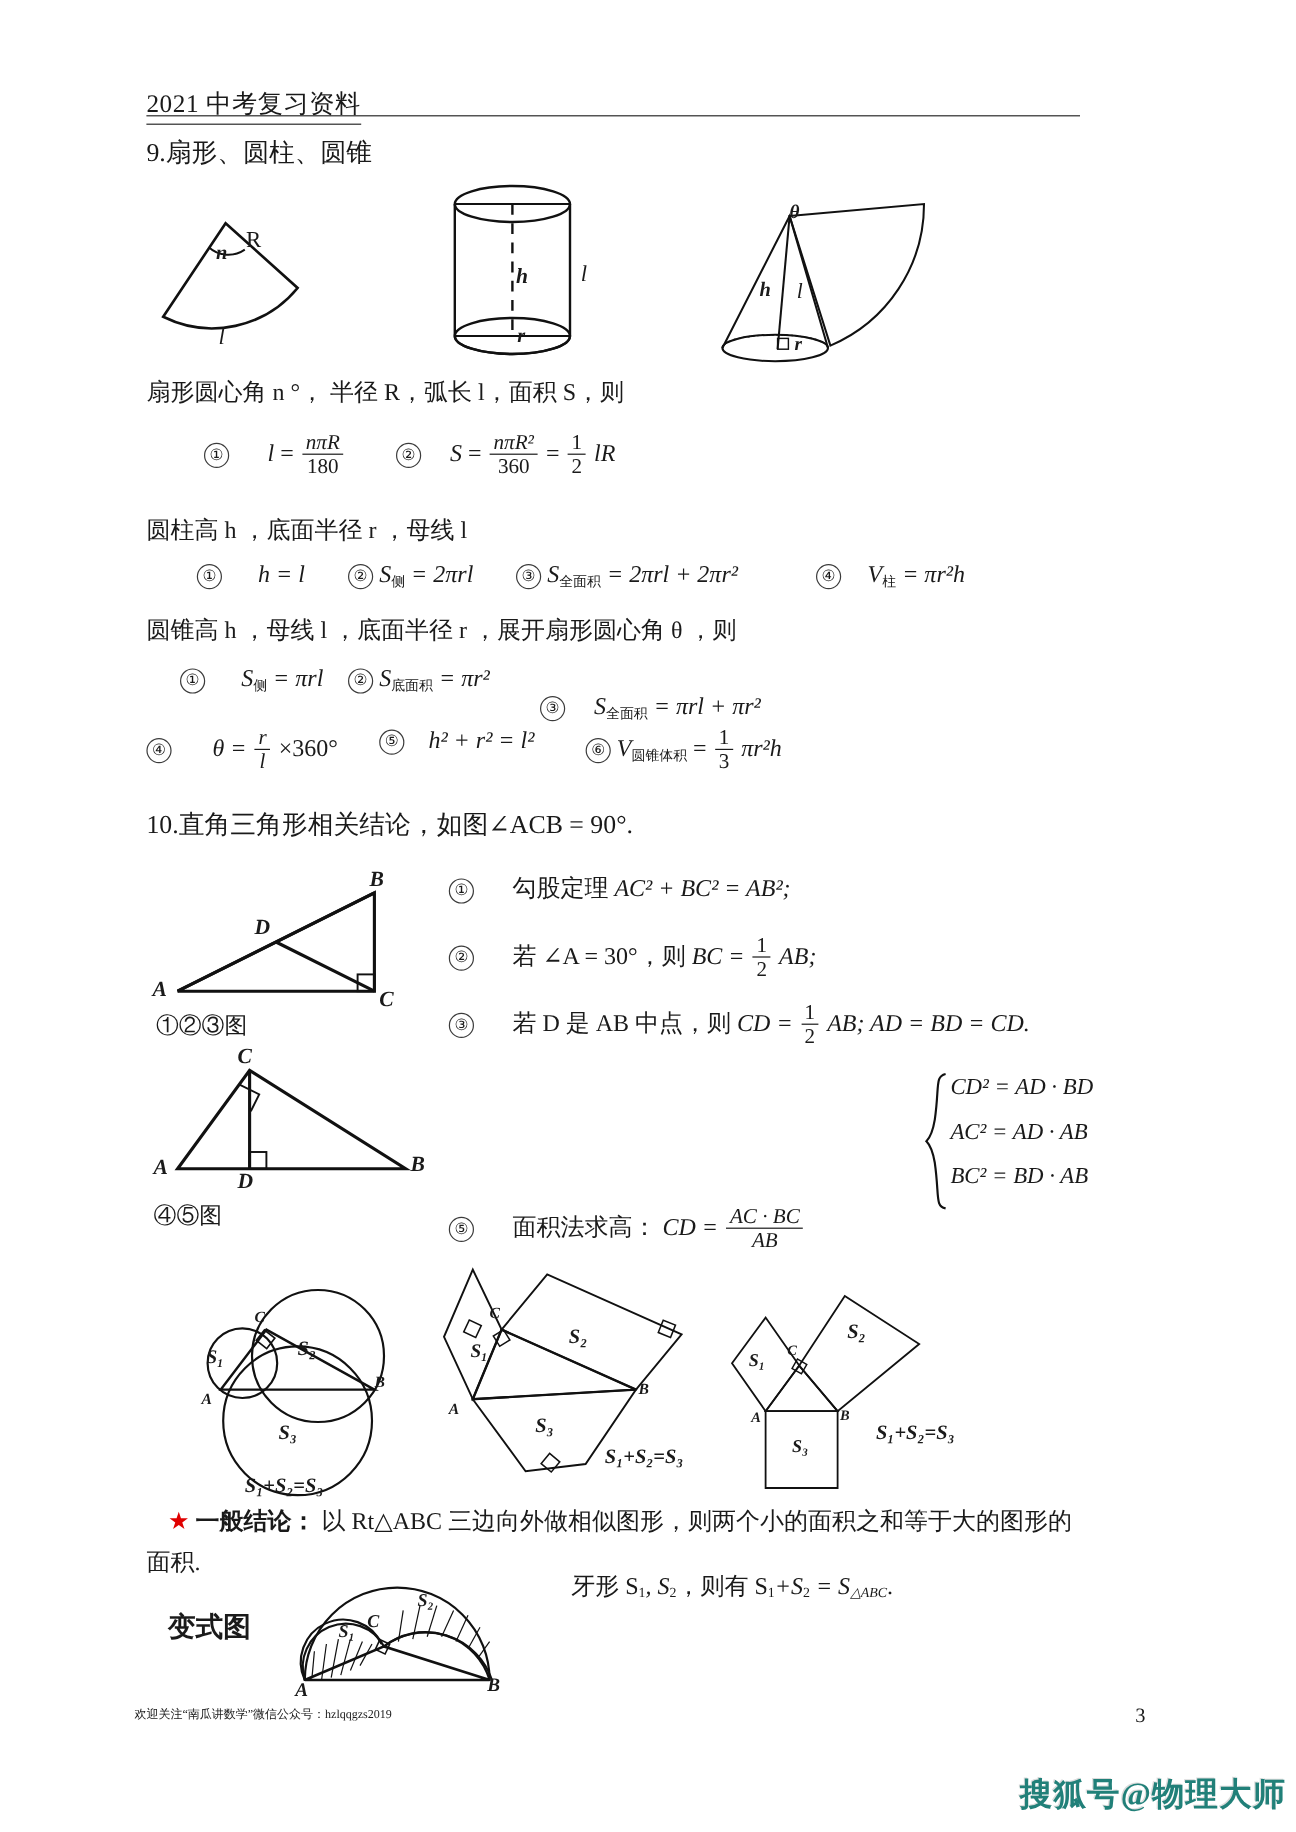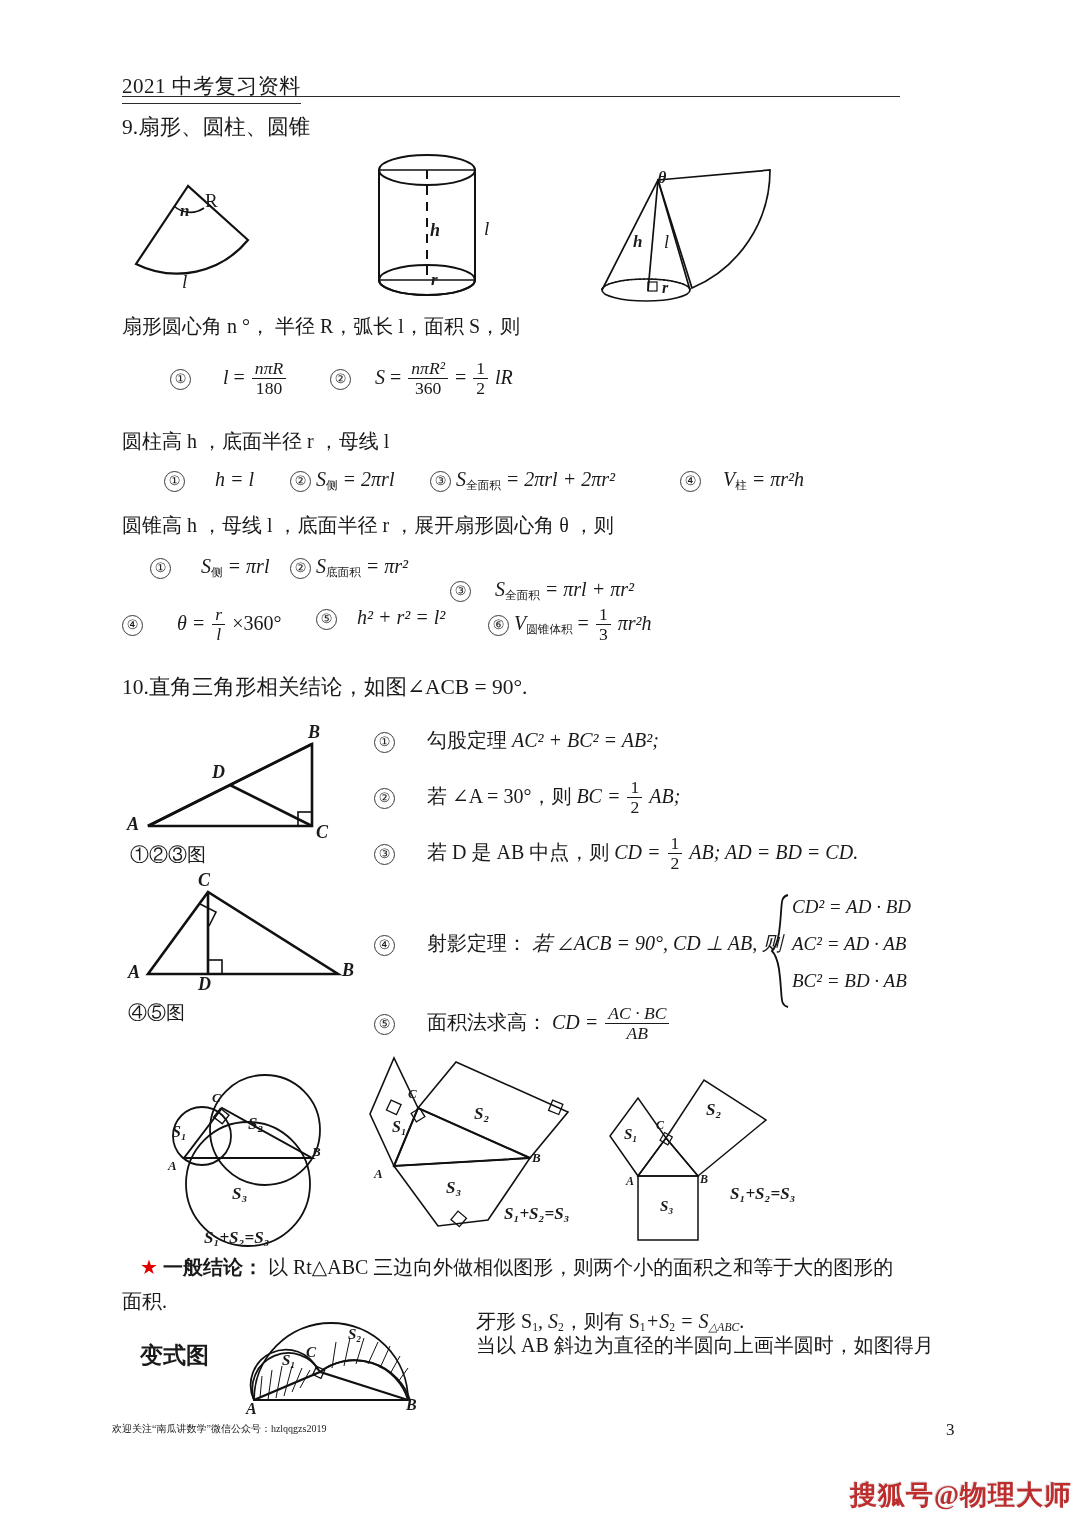--- a/index.html
+++ b/index.html
@@ -30,21 +30,21 @@
         font-size:.88em;line-height:1.08;margin:0 2px;position:relative;top:-1px;}
   .frac .nm{display:block;padding:0 3px;border-bottom:1.3px solid #1a1a1a;}
   .frac .dn{display:block;padding:0 3px;}
   sub{font-size:.58em;vertical-align:-.28em;}
 
   .star{color:#e00000;font-size:20px;}
 
   
   .foot{position:absolute;font-size:10px;}
   .wm{position:absolute;right:8px;bottom:14px;font-size:27px;font-weight:bold;
-      color:#b91c1c;letter-spacing:1px;opacity:.92;
+      color:#0f766e;letter-spacing:1px;opacity:.92;
       text-shadow:1px 1px 0 #ffffff,-1px -1px 0 #d8d8d8;}
   svg{display:block;overflow:visible;}
   .fig{position:absolute;}
 </style>
 </head>
 <body>
 
 <div class="page">
 
   <div class="hdr">
@@ -258,26 +258,20 @@
     <span style="display:inline-block;width:22px;"></span>
     <span class="cn">若 D 是 AB 中点，则</span>
     <span class="it">CD =</span>
     <span class="frac">
       <span class="nm">1</span>
       <span class="dn">2</span>
     </span>
     <span class="it">AB; AD = BD = CD.</span>
   </div>
 
-  <div class="t body" style="left:374px;top:930px;">
-    <span class="circ">④</span>
-    <span style="display:inline-block;width:22px;"></span>
-    <span class="cn">射影定理：</span>
-    <span class="it">若 ∠ACB = 90°, CD ⊥ AB, 则</span>
-  </div>
 
   <div class="fig" style="left:770px;top:893px;">
     <svg width="22" height="116" viewBox="0 0 22 116">
       <path d="M18 2 C9 4 13 12 9 40 C7 52 4 56 2 58 C4 60 7 64 9 76 C13 104 9 112 18 114" fill="none" stroke="#111" stroke-width="1.8"></path>
     </svg>
   </div>
   <div class="t body it" style="left:792px;top:896px;font-size:19px;">CD² = AD · BD</div>
   <div class="t body it" style="left:792px;top:933px;font-size:19px;">AC² = AD · AB</div>
   <div class="t body it" style="left:792px;top:970px;font-size:19px;">BC² = BD · AB</div>
 
@@ -399,21 +393,20 @@
         <line x1="158" y1="70" x2="168" y2="56"></line>
       </g>
     </svg>
     <span class="t bi" style="left:42px;top:40px;font-size:15px;">S₁</span>
     <span class="t bi" style="left:108px;top:14px;font-size:15px;">S₂</span>
     <span class="t bi" style="left:6px;top:88px;font-size:16px;">A</span>
     <span class="t bi" style="left:166px;top:84px;font-size:16px;">B</span>
     <span class="t bi" style="left:66px;top:32px;font-size:15px;">C</span>
   </div>
 
-  <div class="t cn" style="left:476px;top:1332px;font-size:20px;">当以 AB 斜边为直径的半圆向上画半圆时，如图得月</div>
 
   <div class="t" style="left:476px;top:1308px;font-size:20px;">
     <span class="cn">牙形 S</span><sub>1</sub><span class="it">, S</span><sub>2</sub><span class="cn">，则有 S</span><sub>1</sub><span class="it">+S</span><sub>2</sub><span class="it"> = S</span><sub class="it">△ABC</sub><span>.</span>
   </div>
 
   <div class="foot cn" style="left:112px;top:1422px;">欢迎关注“南瓜讲数学”微信公众号：hzlqqgzs2019</div>
   <div class="foot" style="left:946px;top:1420px;font-size:17px;">3</div>
 
   <div class="wm cn">搜狐号@物理大师</div>
 

